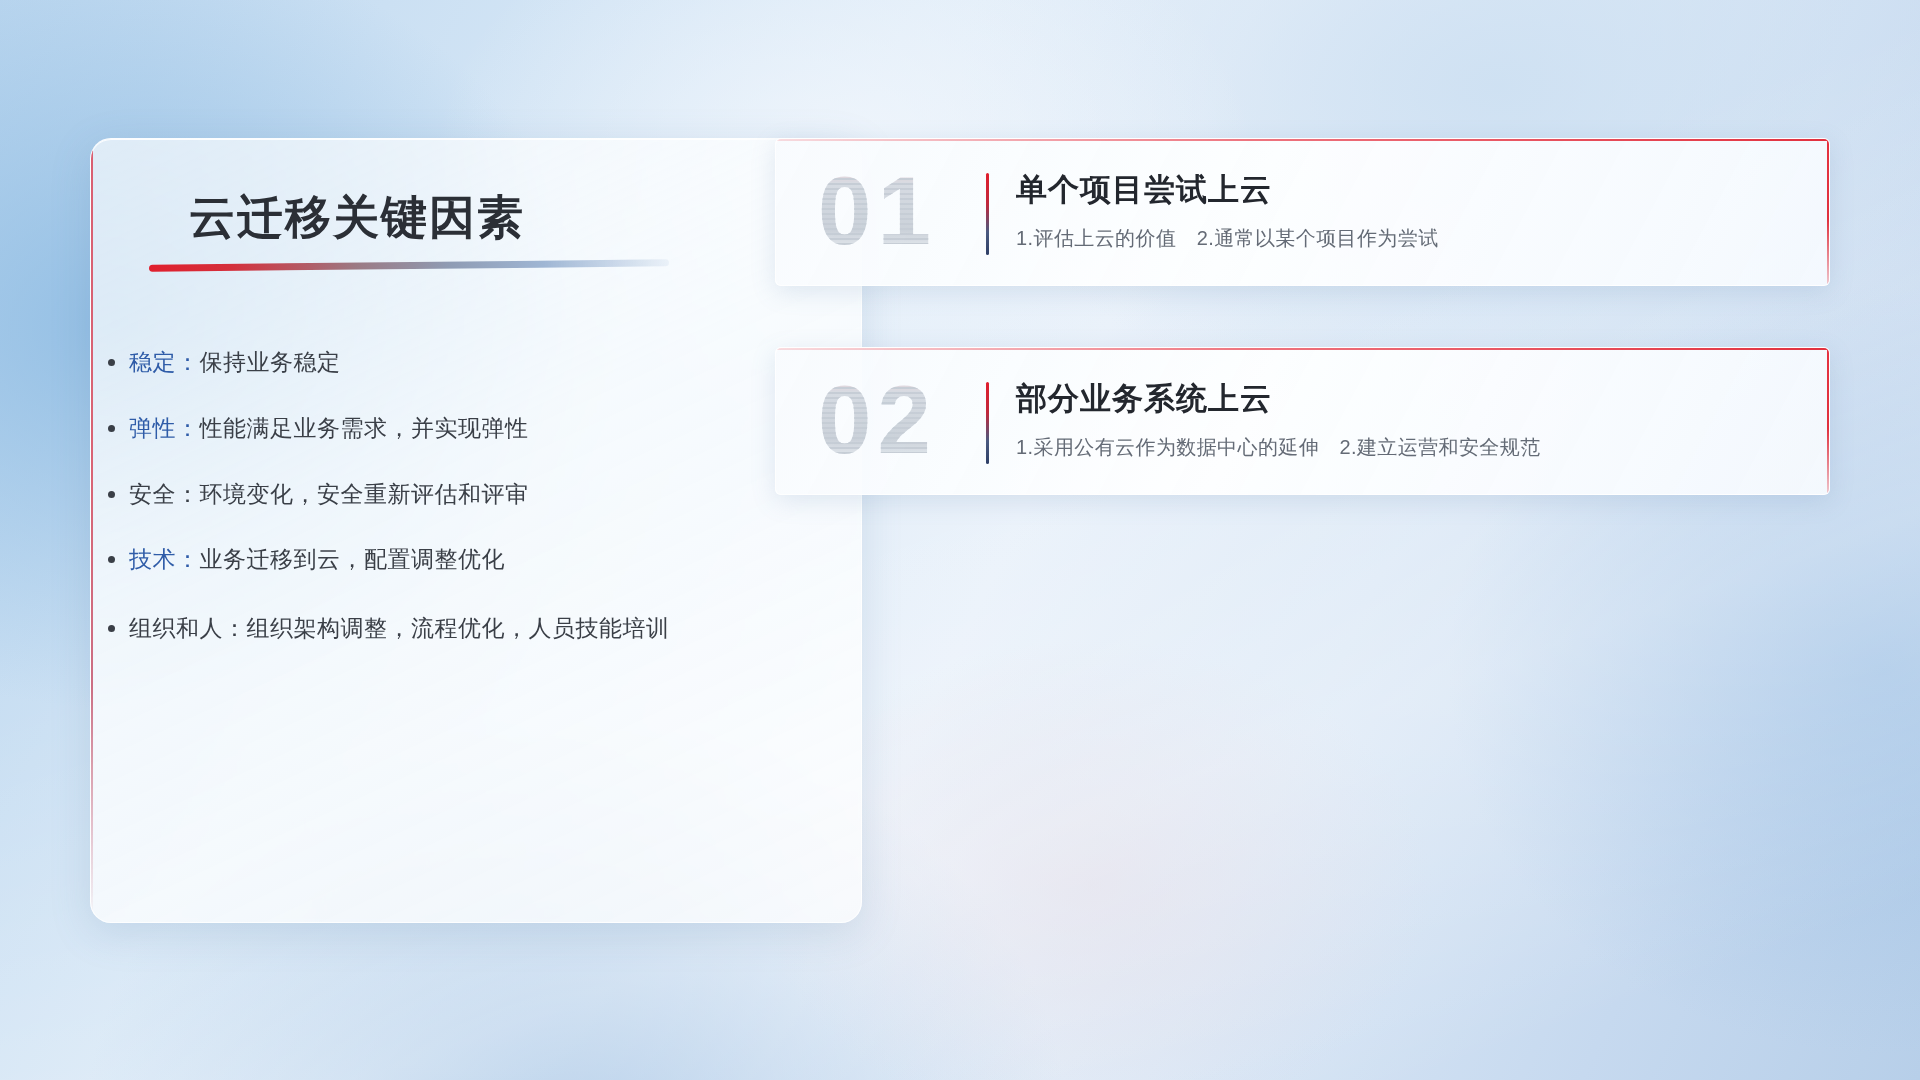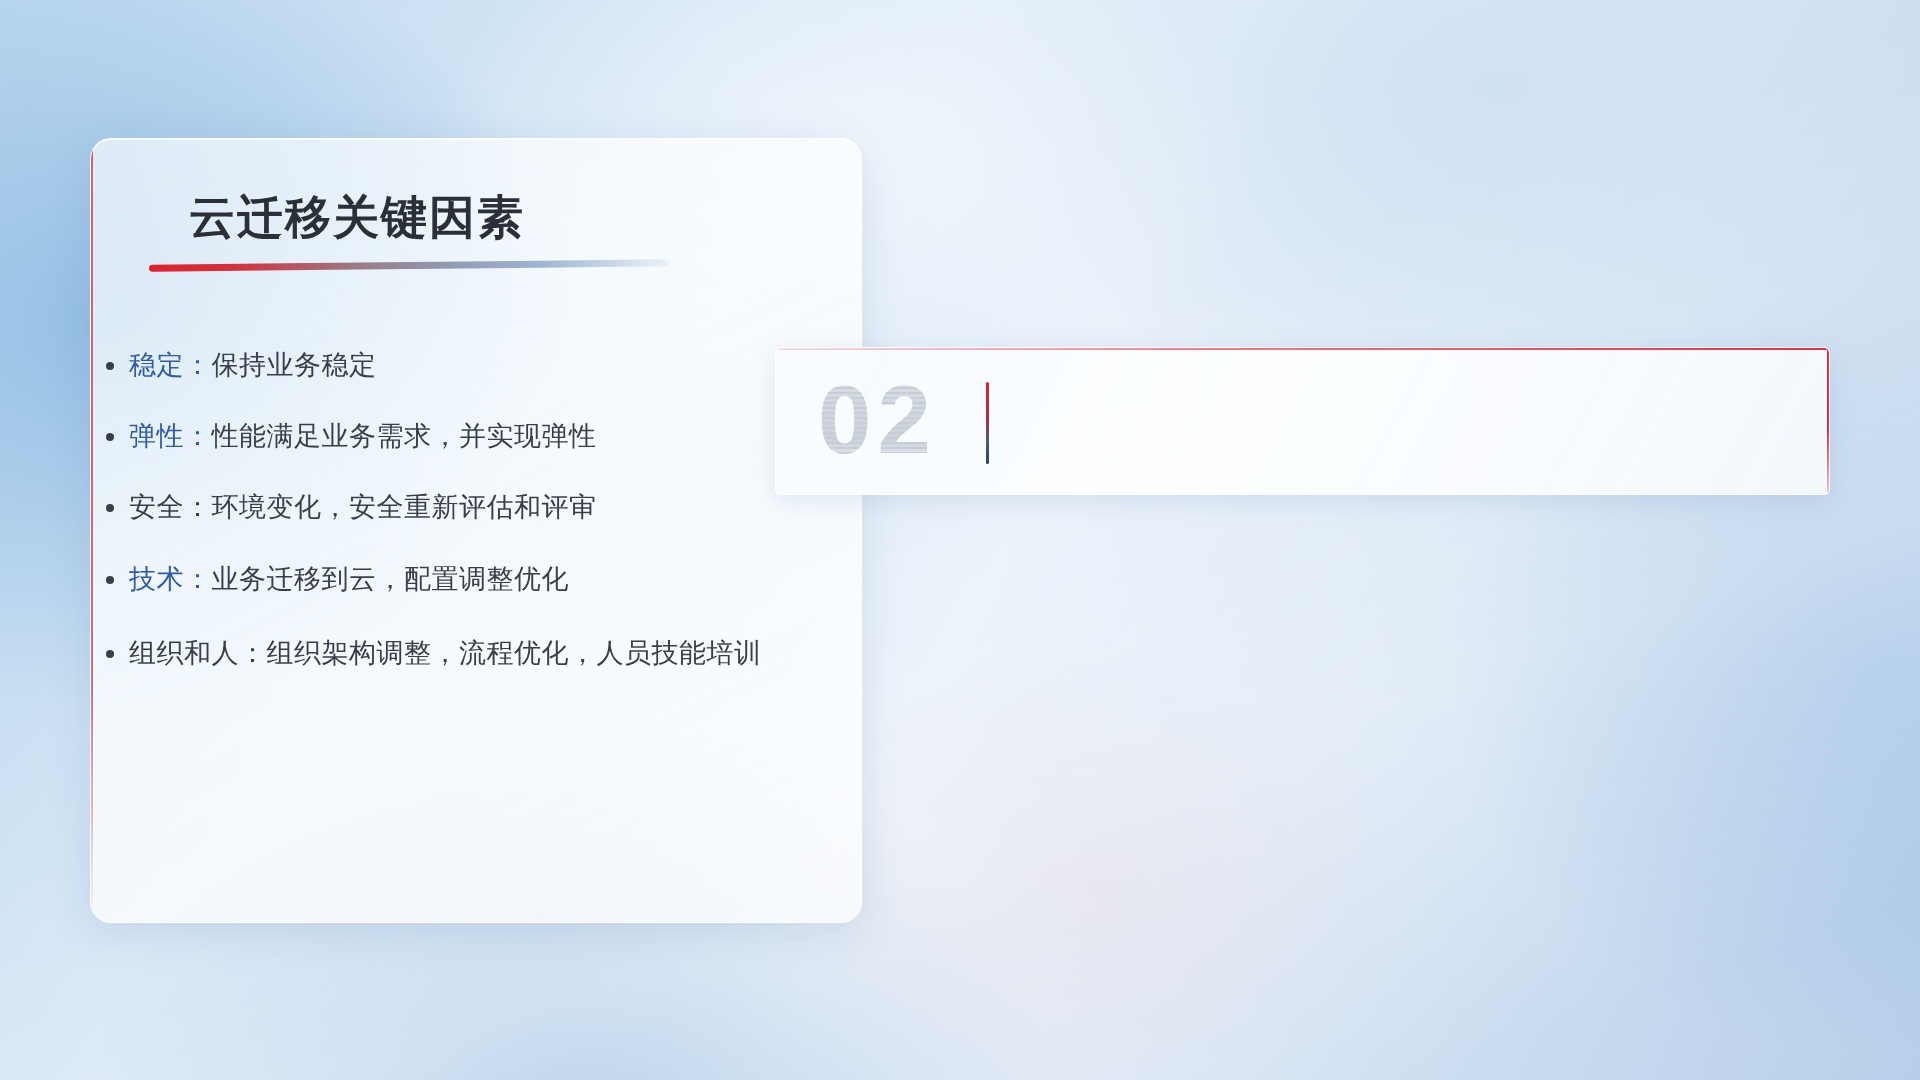--- a/index.html
+++ b/index.html
@@ -61,21 +61,21 @@
     white-space:nowrap;
   }
   .lc-rule{
     position:absolute; left:58px; top:123px; width:520px; height:7px;
     border-radius:4px;
     background:linear-gradient(90deg,#e01f2d 0%,#d4303c 16%,#9b7a84 40%,#8f9cb4 58%,#9fb6d4 76%,rgba(200,216,236,.25) 100%);
     transform:skewY(-.6deg);
   }
   .lc-list{ position:absolute; left:38px; top:208px; right:28px; }
   .lc-item{
-    font-size:27px; line-height:1.34; color:#3a3f47; letter-spacing:.5px;
+    font-size:23px; line-height:1.34; color:#3a3f47; letter-spacing:.5px;
     margin-bottom:35px; white-space:nowrap;
   }
   .lc-item.wrap{ white-space:normal; line-height:1.62; }
   .lc-key{ color:#2f5ca8; }
   .lc-key.dark{ color:#3a3f47;margin-top:24px; }
 
   
   .step{
     position:absolute; left:775px; width:1055px; height:148px;
     border-radius:6px;
@@ -159,21 +159,29 @@
       </li>
       <li class="lc-item">
         <span class="lc-key">技术：</span><span>业务迁移到云，配置调整优化</span>
       </li>
       <li class="lc-item wrap">
         <span class="lc-key dark">组织和人：</span><span>组织架构调整，流程优化，人员技能培训</span>
       </li>
     </ul>
   </section>
 
+  <section class="step step-1">
+    <div class="step-num">01</div>
+    <div class="step-div"></div>
+    <div class="step-title">单个项目尝试上云</div>
+    <div class="step-sub">1.评估上云的价值　2.通常以某个项目作为尝试</div>
+  </section>
 
   <section class="step step-2">
     <div class="step-num">02</div>
     <div class="step-div"></div>
+    <div class="step-title">部分业务系统上云</div>
+    <div class="step-sub">1.采用公有云作为数据中心的延伸　2.建立运营和安全规范</div>
   </section>
 
 
 
 </div>
 
 </body></html>

